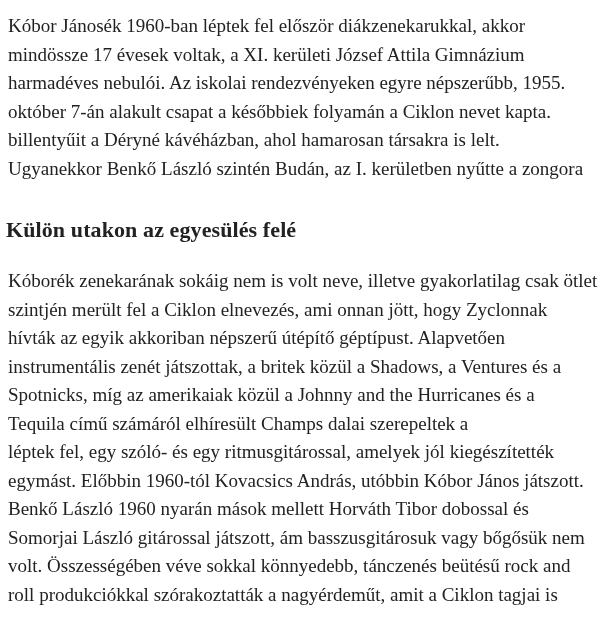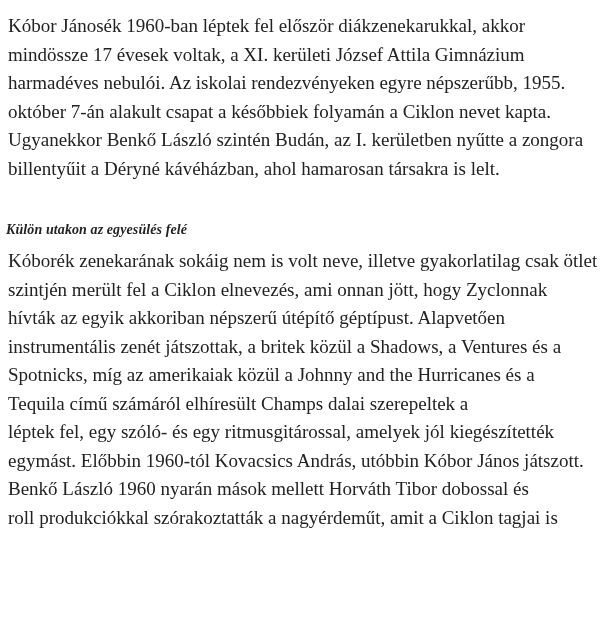--- a/index.html
+++ b/index.html
@@ -20,51 +20,52 @@
   .para {
     margin: 2px;
     font-size: 19px;
     line-height: 28.5px;
     font-weight: 400;
   }
   .line {
     white-space: nowrap;
   }
   .section-heading {
-    font-size: 14px;
+    font-size: 22px;
     line-height: 30px;
     font-weight: 700;
-    margin: 32px 0 2px 0;
+    margin: 32px 0 22px 0;
     white-space: nowrap;
     letter-spacing: 0.1px;
-    font-style: italic;
   }
 </style>
 </head>
 <body>
 
 <main class="article">
 
   <div class="para">
     <div class="line">Kóbor Jánosék 1960-ban léptek fel először diákzenekarukkal, akkor</div>
     <div class="line">mindössze 17 évesek voltak, a XI. kerületi József Attila Gimnázium</div>
     <div class="line">harmadéves nebulói. Az iskolai rendezvényeken egyre népszerűbb, 1955.</div>
     <div class="line">október 7-án alakult csapat a későbbiek folyamán a Ciklon nevet kapta.</div>
+    <div class="line">billentyűit a Déryné kávéházban, ahol hamarosan társakra is lelt.</div>
     <div class="line">Ugyanekkor Benkő László szintén Budán, az I. kerületben nyűtte a zongora</div>
-    <div class="line">billentyűit a Déryné kávéházban, ahol hamarosan társakra is lelt.</div>
   </div>
 
   <h2 class="section-heading">Külön utakon az egyesülés felé</h2>
 
   <div class="para">
     <div class="line">Kóborék zenekarának sokáig nem is volt neve, illetve gyakorlatilag csak ötlet</div>
     <div class="line">szintjén merült fel a Ciklon elnevezés, ami onnan jött, hogy Zyclonnak</div>
     <div class="line">hívták az egyik akkoriban népszerű útépítő géptípust. Alapvetően</div>
     <div class="line">instrumentális zenét játszottak, a britek közül a Shadows, a Ventures és a</div>
     <div class="line">Spotnicks, míg az amerikaiak közül a Johnny and the Hurricanes és a</div>
     <div class="line">Tequila című számáról elhíresült Champs dalai szerepeltek a</div>
     <div class="line">léptek fel, egy szóló- és egy ritmusgitárossal, amelyek jól kiegészítették</div>
     <div class="line">egymást. Előbbin 1960-tól Kovacsics András, utóbbin Kóbor János játszott.</div>
     <div class="line">Benkő László 1960 nyarán mások mellett Horváth Tibor dobossal és</div>
+    <div class="line">Somorjai László gitárossal játszott, ám basszusgitárosuk vagy bőgősük nem</div>
+    <div class="line">volt. Összességében véve sokkal könnyedebb, tánczenés beütésű rock and</div>
     <div class="line">roll produkciókkal szórakoztatták a nagyérdeműt, amit a Ciklon tagjai is</div>
   </div>
 
 </main>
 
 </body></html>

